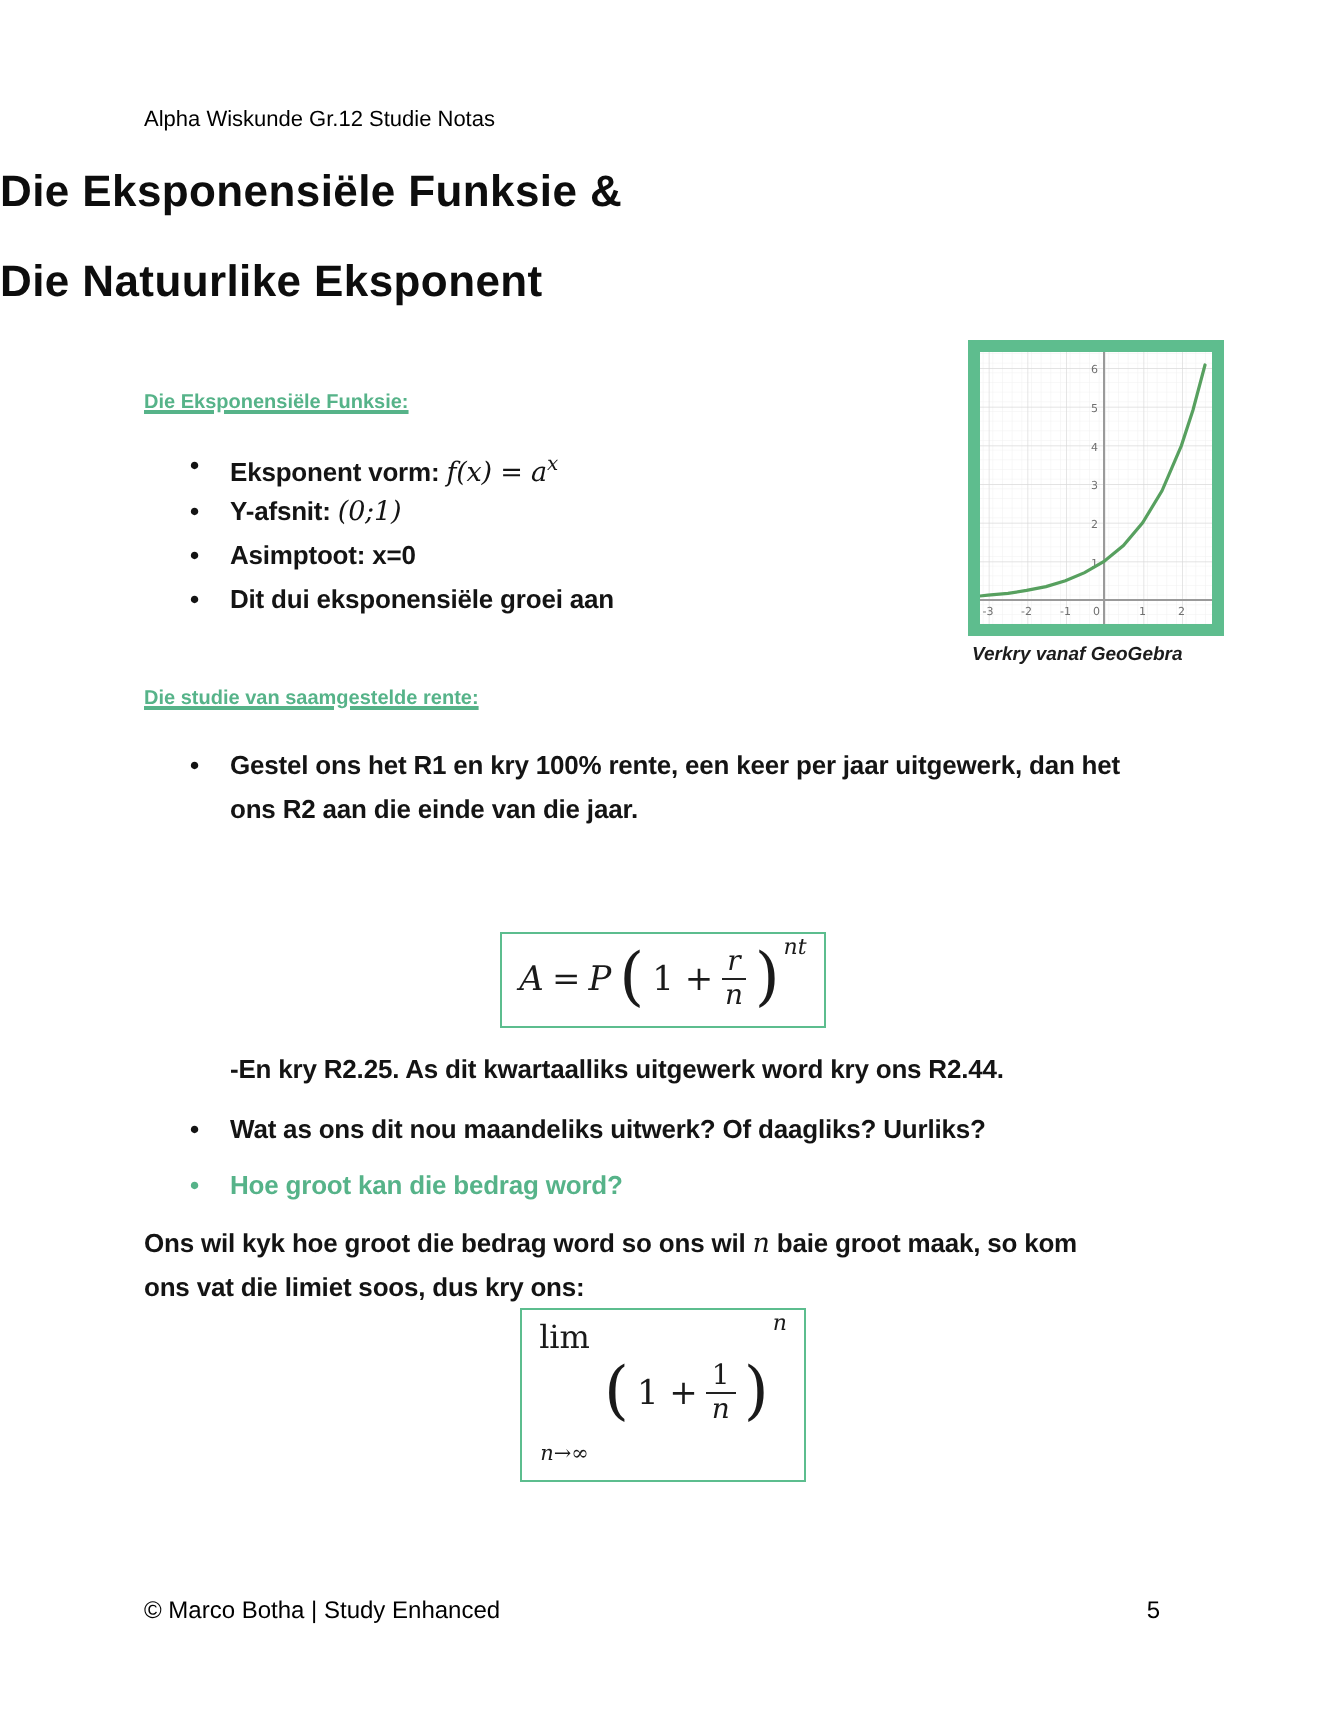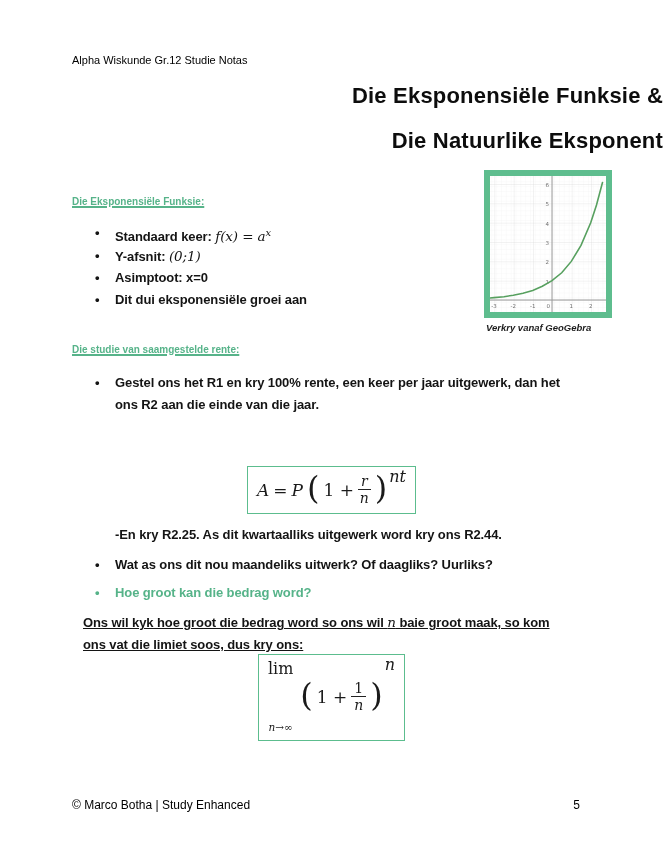--- a/index.html
+++ b/index.html
@@ -1,30 +1,30 @@
 <!DOCTYPE html>
 <html><head>
 <meta charset="utf-8">
 <style>
   html,body { margin:0; padding:0; background:#fff; }
   .page {
     position:relative; width:663px; height:867px; background:#ffffff;
     font-family:"Liberation Sans", sans-serif; color:#141414; overflow:hidden;
   }
   .hdr { position:absolute; top:54px; left:72px; font-size:11px; color:#000; }
-  .title { position:absolute; left:0; width:663px; text-align:right;
+  .title { position:absolute; left:0; width:663px; text-align:left;
            font-size:22px; font-weight:800; letter-spacing:0.2px; color:#0d0d0d; }
   .title1 { top:83px; } .title2 { top:128px; }
   .h-green { position:absolute; left:72px; color:#56b389; font-weight:700;
              font-size:10px; text-decoration:underline; text-decoration-thickness:1.5px; }
   .body-txt { font-size:13px; font-weight:700; letter-spacing:-0.1px; }
   .brow { position:absolute; left:72px; padding-left:43px; line-height:22px; white-space:nowrap; }
   .brow::before { content:"\2022"; position:absolute; left:23px; top:0; }
   .cont { position:absolute; left:115px; line-height:22px; white-space:nowrap; }
-  .para { position:absolute; left:83px; line-height:22px; white-space:nowrap;text-decoration:underline; }
+  .para { position:absolute; left:72px; line-height:22px; white-space:nowrap; }
   .green-b { color:#56b389; }
   .math { font-family:"DejaVu Serif", serif; font-style:italic; font-weight:400; font-size:13.5px; }
   .msup { font-family:"DejaVu Serif", serif; font-style:italic; font-weight:400; font-size:10px; }
 
   
   .graph-box { position:absolute; left:484px; top:170px; width:128px; height:148px;
                box-sizing:border-box; border:6px solid #5ebd8e; background:#fff; }
   .graph-caption { position:absolute; left:486px; top:322px; font-size:9.5px;
                    font-style:italic; font-weight:700; color:#1c1c1c; }
   .gtick { font-family:"DejaVu Sans", sans-serif; font-size:5.5px; fill:#6f6f6f; }
@@ -32,41 +32,41 @@
   
   .fbox { position:absolute; left:0; right:0; margin:0 auto; width:max-content;
           border:1.5px solid #5cbd8e; background:#fff; padding:6px 9px 7px 9px;
           font-family:"DejaVu Serif", serif; font-size:17px; color:#1a1a1a;
           display:flex; align-items:center; gap:4px; }
   .mi { font-style:italic; }
   .frac { display:inline-flex; flex-direction:column; align-items:center;
           font-size:14px; line-height:1.15; }
   .num { border-bottom:1px solid #222; padding:0 3px; }
   .paren { font-size:32px; font-weight:400; line-height:0; transform:translateY(-2px); }
-  .fsup { font-style:italic; font-size:16px; align-self:flex-start; margin:-6px 0 0 -2px; }
+  .fsup { font-style:italic; font-size:11px; align-self:flex-start; margin:-6px 0 0 -2px; }
   .limcol { display:inline-flex; flex-direction:column; align-items:center;
             line-height:1; font-size:16px; margin-right:3px;gap:43px; }
   .limsub { font-size:10.5px; font-style:italic; margin-top:2px; }
 
   .footer-left { position:absolute; top:798px; left:72px; font-size:12px; color:#000;text-align:center; }
   .footer-page { position:absolute; top:798px; right:83px; font-size:12px; color:#000; }
 </style>
 </head>
 <body>
 
 <div class="page">
 
   <div class="hdr">Alpha Wiskunde Gr.12 Studie Notas</div>
 
   <div class="title title1">Die Eksponensiële Funksie  &amp;</div>
   <div class="title title2">Die Natuurlike Eksponent</div>
 
   <div class="h-green" style="top:196px">Die Eksponensiële Funksie:</div>
 
-  <div class="brow body-txt" style="top:222px"><span>Standaard keer: </span><span class="math">f(x) = a</span><sup class="msup">x</sup></div>
+  <div class="brow body-txt" style="top:222px"><span>Eksponent vorm: </span><span class="math">f(x) = a</span><sup class="msup">x</sup></div>
   <div class="brow body-txt" style="top:245px"><span>Y-afsnit: </span><span class="math">(0;1)</span></div>
   <div class="brow body-txt" style="top:267px"><span>Asimptoot: x=0</span></div>
   <div class="brow body-txt" style="top:289px"><span>Dit dui eksponensiële groei aan</span></div>
 
   <div class="graph-box">
     <svg width="116" height="136" viewBox="0 0 116 136">
       <defs>
         <pattern id="gmin" width="4.833" height="4.833" patternUnits="userSpaceOnUse" patternTransform="translate(1.33,0.5)">
           <path d="M4.833 0H0V4.833" fill="none" stroke="#f2f2f2" stroke-width="0.6"></path>
         </pattern>

